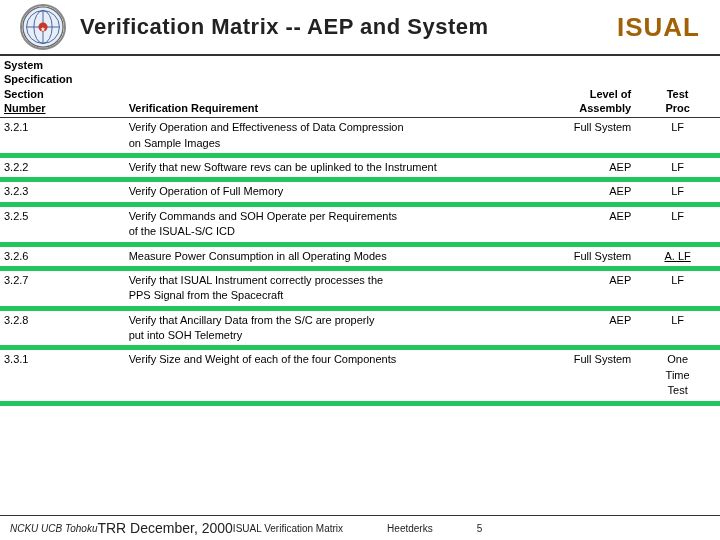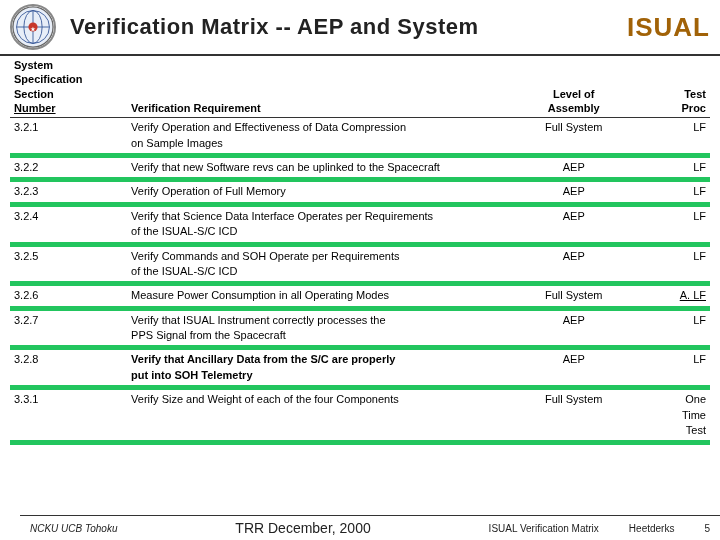--- a/index.html
+++ b/index.html
@@ -10,21 +10,21 @@
       height: 540px;
       overflow: hidden;
       font-size: 11px;
     }
 
     
     .header {
       display: flex;
       align-items: center;
       background: #fff;
-      padding: 6px 10px;
+      padding: 6px 20px;
       border-bottom: 2px solid #333;
       height: 56px;
     }
     .header-logo {
       width: 46px;
       height: 46px;
       margin-right: 14px;
       flex-shrink: 0;
     }
     .header-title {
@@ -36,21 +36,21 @@
     }
     .header-isual {
       font-size: 26px;
       font-weight: bold;
       color: #a16207;
       letter-spacing: 1px;
     }
 
     
     .table-container {
-      padding: 0 10px;
+      padding: 0 0;
     }
 
     table {
       width: 100%;
       border-collapse: collapse;
       font-size: 11px;
     }
 
     
     .col-header-row td {
@@ -78,61 +78,60 @@
       white-space: nowrap;
       min-width: 36px;
     }
 
     .req-col {
       width: 390px;
       margin-top: 20px;
     }
 
     .level-col {
-      text-align: center;
+      text-align: right;
       min-width: 74px;
       white-space: nowrap;
     }
 
     .proc-col {
-      text-align: right;
+      text-align: center;
       min-width: 52px;
       white-space: nowrap;
     }
 
     
     .footer {
       position: absolute;
       bottom: 0;
       left: 0;
       right: 0;
       display: flex;
-      justify-content: space-between;
+      justify-content: flex-start;
       align-items: center;
       padding: 4px 10px;
       border-top: 1px solid #333;
       font-size: 10px;
       background: #fff;
-      margin-left: 20px;
     }
 
     .footer-left {
       font-style: italic;
       font-size: 10px;
       color: #222;
     }
 
     .footer-center {
       font-size: 14px;
       color: #222;
     }
 
     .footer-right {
       display: flex;
-      gap: 30px;
+      gap: 44px;
       font-size: 10px;
       color: #222;
     }
 
     
     .logo-circle {
       border-radius: 50%;
       border: 2px solid #888;
     }
   </style>
@@ -178,34 +177,27 @@
     <tbody id="table-body">
     <tr class="data-row">
           <td class="section-num" colspan="2">3.2.1</td>
           <td class="req-col" style="white-space: pre-line;">Verify Operation and Effectiveness of Data Compression
 on Sample Images</td>
           <td class="level-col">Full System</td>
           <td class="proc-col" style="white-space: pre-line;">LF</td>
         </tr>
         <tr class="data-row">
           <td class="section-num" colspan="2">3.2.2</td>
-          <td class="req-col" style="white-space: pre-line;">Verify that new Software revs can be uplinked to the Spacecraft</td>
+          <td class="req-col" style="white-space: pre-line;">Verify that new Software revs can be uplinked to the Instrument</td>
           <td class="level-col">AEP</td>
           <td class="proc-col" style="white-space: pre-line;">LF</td>
         </tr>
         <tr class="data-row">
           <td class="section-num" colspan="2">3.2.3</td>
           <td class="req-col" style="white-space: pre-line;">Verify Operation of Full Memory</td>
-          <td class="level-col">AEP</td>
-          <td class="proc-col" style="white-space: pre-line;">LF</td>
-        </tr>
-        <tr class="data-row">
-          <td class="section-num" colspan="2">3.2.4</td>
-          <td class="req-col" style="white-space: pre-line;">Verify that Science Data Interface Operates per Requirements
-of the ISUAL-S/C ICD</td>
           <td class="level-col">AEP</td>
           <td class="proc-col" style="white-space: pre-line;">LF</td>
         </tr>
         <tr class="data-row">
           <td class="section-num" colspan="2">3.2.5</td>
           <td class="req-col" style="white-space: pre-line;">Verify Commands and SOH  Operate per Requirements
 of the ISUAL-S/C ICD</td>
           <td class="level-col">AEP</td>
           <td class="proc-col" style="white-space: pre-line;">LF</td>
         </tr>
@@ -217,21 +209,21 @@
         </tr>
         <tr class="data-row">
           <td class="section-num" colspan="2">3.2.7</td>
           <td class="req-col" style="white-space: pre-line;">Verify that ISUAL Instrument correctly processes the
 PPS Signal from the Spacecraft</td>
           <td class="level-col">AEP</td>
           <td class="proc-col" style="white-space: pre-line;">LF</td>
         </tr>
         <tr class="data-row">
           <td class="section-num" colspan="2">3.2.8</td>
-          <td class="req-col" style="white-space: pre-line; font-weight: bold;">Verify that Ancillary Data from the S/C are properly
+          <td class="req-col" style="white-space: pre-line;">Verify that Ancillary Data from the S/C are properly
 put into SOH Telemetry</td>
           <td class="level-col">AEP</td>
           <td class="proc-col" style="white-space: pre-line;">LF</td>
         </tr>
         <tr class="data-row">
           <td class="section-num" colspan="2">3.3.1</td>
           <td class="req-col" style="white-space: pre-line;">Verify Size and Weight of each of the four Components</td>
           <td class="level-col">Full System</td>
           <td class="proc-col" style="white-space: pre-line;">One
 Time

